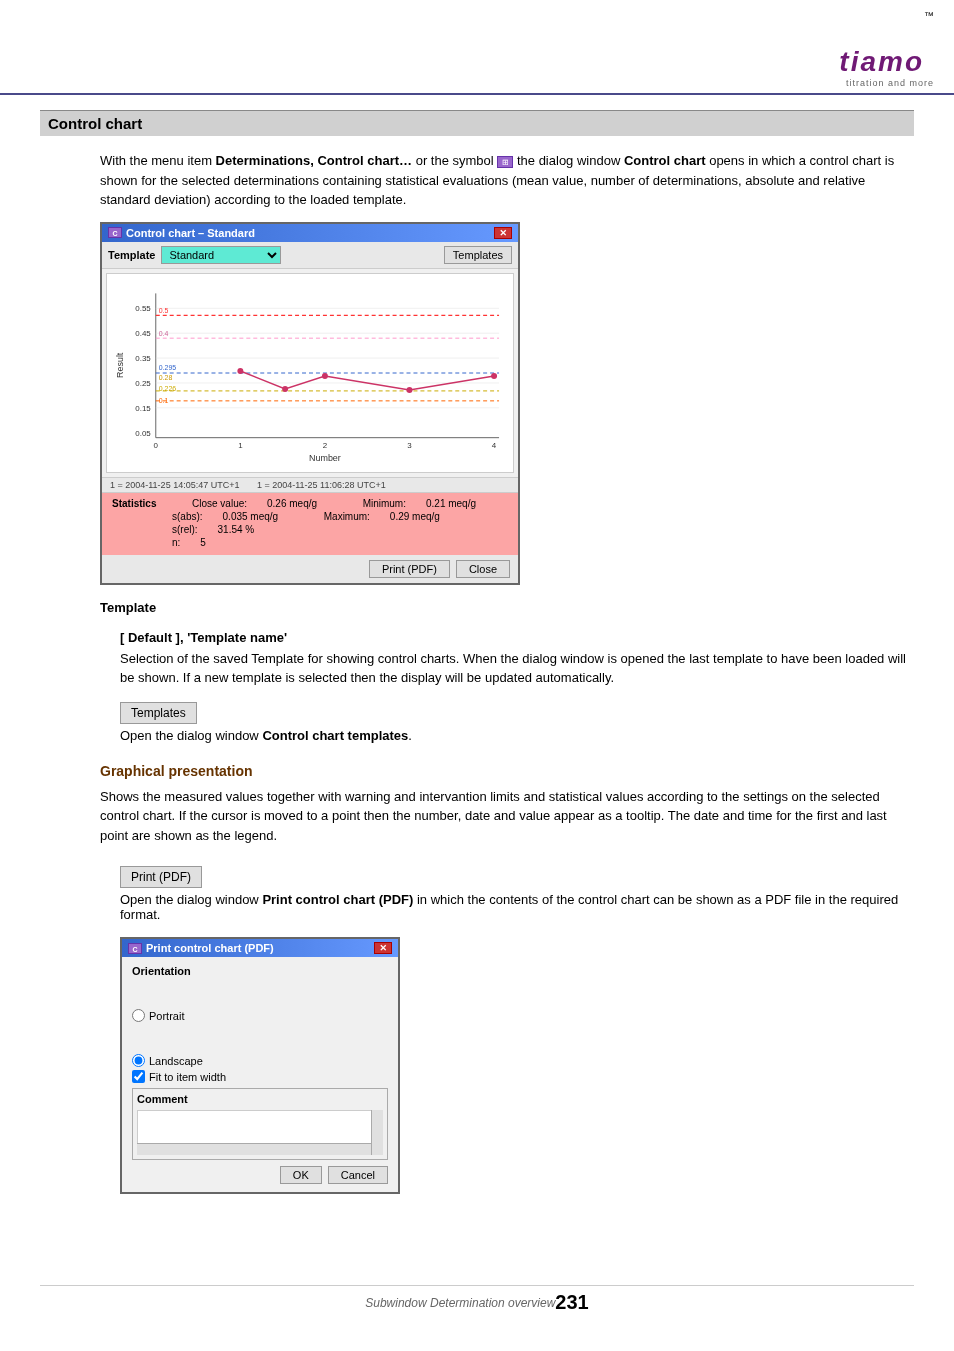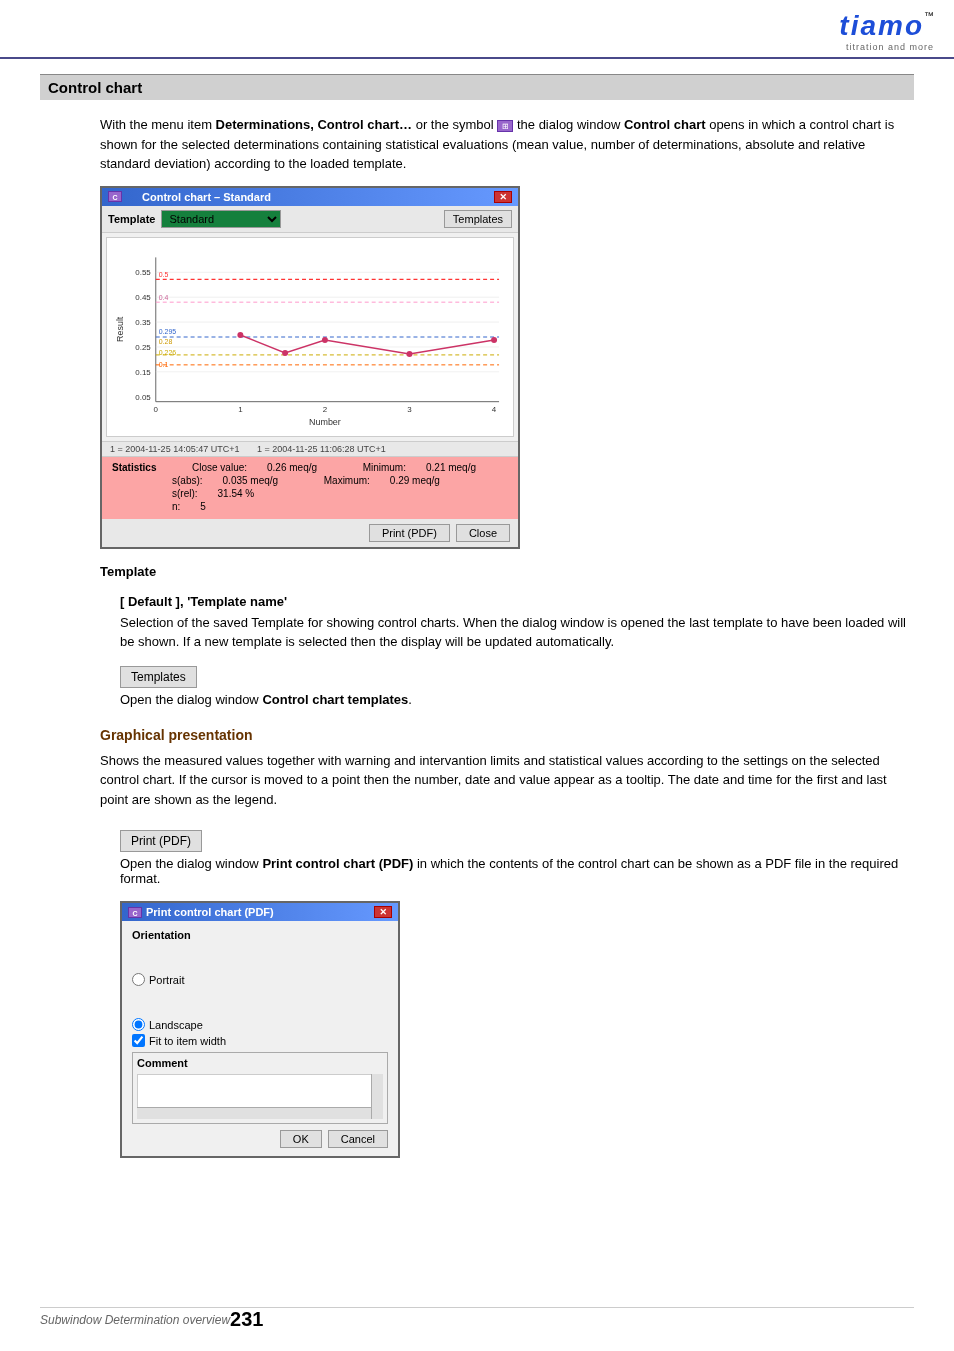--- a/index.html
+++ b/index.html
@@ -30,23 +30,24 @@
 
     .logo-area {
       display: flex;
       flex-direction: column;
       align-items: flex-end;
     }
 
     .logo-tiamo {
       font-size: 28px;
       font-style: italic;
-      color: #1d4ed8;
+      color: #701a75;
       font-weight: bold;
       letter-spacing: 2px;
+      margin-top: 36px;
     }
 
     .logo-tm {
       font-size: 10px;
       vertical-align: super;
     }
 
     .logo-subtitle {
       font-size: 9px;
       color: #666;
@@ -93,21 +94,21 @@
       font-weight: bold;
       padding: 3px 6px;
       display: flex;
       justify-content: space-between;
       align-items: center;
     }
 
     .dialog-titlebar-left {
       display: flex;
       align-items: center;
-      gap: 20px;
+      gap: 4px;
     }
 
     .dialog-close-btn {
       background: #cc3333;
       color: white;
       border: 1px solid #aa0000;
       font-size: 9px;
       padding: 0 4px;
       cursor: pointer;
       font-weight: bold;
@@ -123,21 +124,21 @@
     }
 
     .dialog-label {
       font-size: 11px;
       font-weight: bold;
     }
 
     .dialog-select {
       font-size: 11px;
       padding: 1px 3px;
-      background: #15803d;
+      background: #5eead4;
       border: 1px solid #999;
       width: 120px;
     }
 
     .templates-btn {
       font-size: 11px;
       padding: 2px 8px;
       background: #e0e0e0;
       border: 1px solid #999;
       cursor: pointer;
@@ -306,27 +307,28 @@
       width: 100%;
       height: 45px;
       border: 1px solid #ccc;
       resize: none;
       font-size: 10px;
     }
 
     
     .footer {
       position: absolute;
-      bottom: 20px;
+      bottom: 37px;
       left: 40px;
       right: 40px;
       display: flex;
-      justify-content: flex-start;
+      justify-content: center;
       align-items: center;
       border-top: 1px solid #ccc;
+      padding-top: 5px;
       font-size: 12px;
     }
 
     .footer-left {
       font-style: italic;
       color: #666;
     }
 
     .footer-right {
       font-size: 20px;

